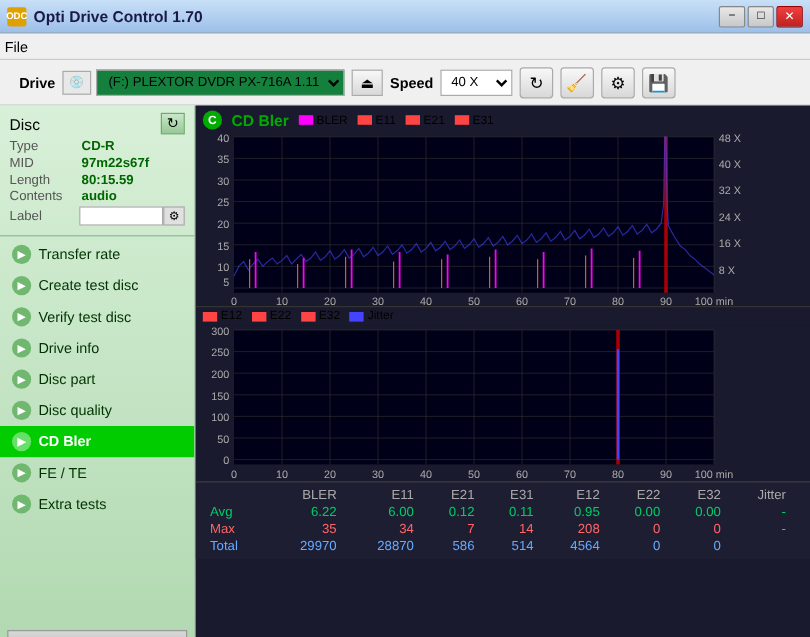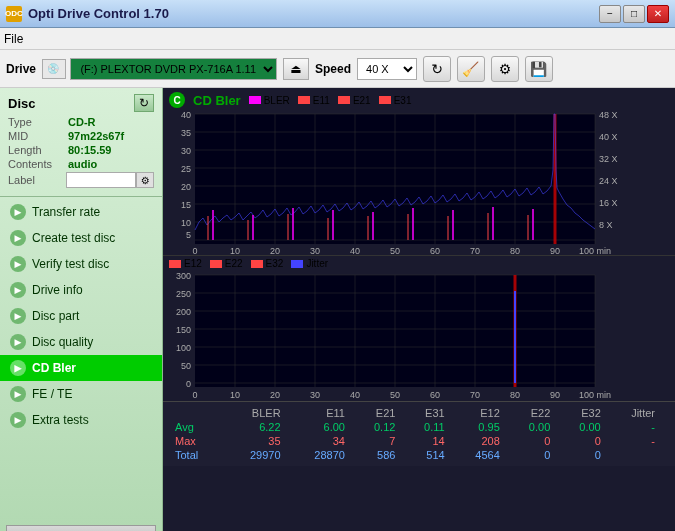--- a/index.html
+++ b/index.html
@@ -19,21 +19,21 @@
     .title-btn.close { background: linear-gradient(to bottom, #f04040, #c02020); color: white; border-color: #900; }
 
     
     .menu-bar {
       background: #f0f0f0; display: flex; align-items: center; padding: 2px 4px;
       border-bottom: 1px solid #ccc; height: 22px;
     }
 
     
     .toolbar {
-      background: #f0f0f0; display: flex; align-items: center; padding: 4px 6px;
+      background: #f0f0f0; display: flex; align-items: center; padding: 4px 16px;
       border-bottom: 1px solid #ccc; height: 38px; gap: 6px;
     }
     .toolbar-label { font-size: 12px; font-weight: 600; }
     .drive-select-wrap { display: flex; align-items: center; gap: 4px; }
     .drive-icon { width: 24px; height: 20px; background: #e8e8e8; border: 1px solid #aaa; display: flex; align-items: center; justify-content: center; font-size: 10px; }
     .drive-select { height: 22px; border: 1px solid #aaa; background: #15803d; font-size: 11px; padding: 1px 4px; min-width: 190px; text-align: right; }
     .eject-btn { width: 26px; height: 22px; background: linear-gradient(to bottom, #f8f8f8, #d8d8d8); border: 1px solid #aaa; display: flex; align-items: center; justify-content: center; cursor: pointer; font-size: 12px; }
     .speed-select { height: 22px; border: 1px solid #aaa; background: white; font-size: 11px; padding: 1px 4px; width: 60px; }
     .toolbar-icon-btn { width: 28px; height: 26px; background: linear-gradient(to bottom, #f8f8f8, #d8d8d8); border: 1px solid #aaa; display: flex; align-items: center; justify-content: center; cursor: pointer; font-size: 14px; border-radius: 3px; }
 
@@ -41,21 +41,21 @@
     .main-layout { display: flex; height: 463px; }
 
     
     .sidebar {
       width: 163px; min-width: 163px; background: linear-gradient(to bottom, #d8f0d8, #b0d8b0);
       border-right: 1px solid #90b890; display: flex; flex-direction: column;
       overflow: hidden;
     }
     .disc-panel { padding: 6px 8px; border-bottom: 1px solid #90b890; }
     .disc-header { display: flex; align-items: center; justify-content: space-between; margin-bottom: 4px; }
-    .disc-title { font-weight: 700; font-size: 13px; }
+    .disc-title { font-weight: 400; font-size: 13px; }
     .disc-refresh-btn { width: 20px; height: 18px; background: linear-gradient(to bottom, #c8e8c8, #98c898); border: 1px solid #70a870; display: flex; align-items: center; justify-content: center; cursor: pointer; font-size: 12px; }
     .disc-row { display: flex; align-items: center; margin-bottom: 2px; font-size: 11px; }
     .disc-row-label { color: #555; width: 60px; }
     .disc-row-value { color: #006600; font-weight: 600; }
     .label-input { width: 70px; height: 16px; border: 1px solid #aaa; font-size: 10px; }
     .label-icon-btn { width: 18px; height: 16px; background: #e0e0e0; border: 1px solid #aaa; cursor: pointer; display: flex; align-items: center; justify-content: center; font-size: 10px; }
 
     .sidebar-nav { display: flex; flex-direction: column; padding: 2px 0; flex: 1; }
     .sidebar-nav-item {
       display: flex; align-items: center; padding: 5px 10px; cursor: pointer;

